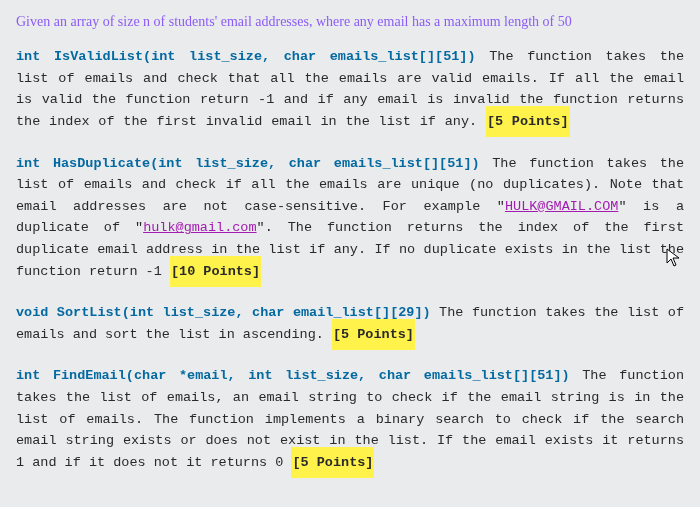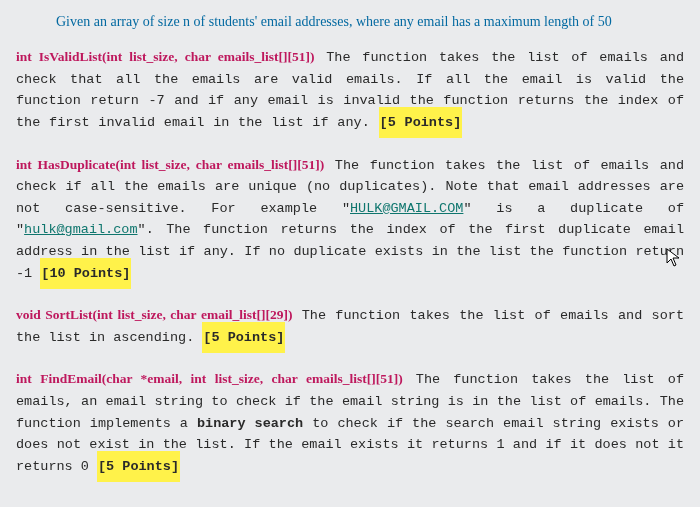--- a/index.html
+++ b/index.html
@@ -9,73 +9,72 @@
       background: #eaebed;
       font-family: Georgia, 'Times New Roman', serif;
       font-size: 14px;
       padding: 12px 16px;
       color: #1a1a1a;
       line-height: 1.5;
       position: relative;
     }
     .intro {
       font-family: Georgia, serif;
-      color: #0369a1;
+      color: #8b5cf6;
       margin-bottom: 14px;
       line-height: 1.45;
-      margin-left: 40px;
     }
     .block {
       font-family: "Courier New", monospace;
       font-size: 13.5px;
       color: #2a2a2a;
       margin-bottom: 20px;
       text-align: justify;
       line-height: 1.6;
     }
     .block.justify {
       text-align: justify;
       word-spacing: 0.05em;
     }
     .sig {
-      color: #be185d;
-      font-family: Liberation Serif, serif;
+      color: #0369a1;
+      font-family: Liberation Mono, monospace;
       font-weight: bold;
     }
     .link {
-      color: #0f766e;
+      color: #a21caf;
       text-decoration: underline;
       margin-top: 24px;
     }
     .hl {
       background: #fff24a;
       font-weight: bold;
       padding: 8px 1px;
     }
     .bold {
-      font-weight: bold;
+      font-weight: normal;
     }
     .cursor {
       position: absolute;
       right: 18px;
       top: 248px;
       font-size: 18px;
       color: #222;
       pointer-events: none;
     }
   </style>
 </head>
 <body>
 
 <div class="intro">
   <span>Given an array of size n of students' email addresses, where any email has a maximum length of 50</span><br>
 </div>
 
 <div class="block justify">
-  <span class="sig">int IsValidList(int list_size, char emails_list[][51])</span><span> The function takes the list of emails and check that all the emails are valid emails. If all the email is valid the function return -7 and if any email is invalid the function returns the index of the first invalid email in the list if any. </span><span class="hl">[5 Points]</span>
+  <span class="sig">int IsValidList(int list_size, char emails_list[][51])</span><span> The function takes the list of emails and check that all the emails are valid emails. If all the email is valid the function return -1 and if any email is invalid the function returns the index of the first invalid email in the list if any. </span><span class="hl">[5 Points]</span>
 </div>
 
 <div class="block">
   <span class="sig">int HasDuplicate(int list_size, char emails_list[][51])</span><span> The function takes the list of emails and check if all the emails are unique (no duplicates). Note that email addresses are not case-sensitive. For example "</span><span class="link">HULK@GMAIL.COM</span><span>" is a duplicate of "</span><span class="link">hulk@gmail.com</span><span>". The function returns the index of the first duplicate email address in the list if any. If no duplicate exists in the list the function return -1 </span><span class="hl">[10 Points]</span>
 </div>
 
 <div class="block">
   <span class="sig">void SortList(int list_size, char email_list[][29])</span><span> The function takes the list of emails and sort the list in ascending. </span><span class="hl">[5 Points]</span>
 </div>
 

